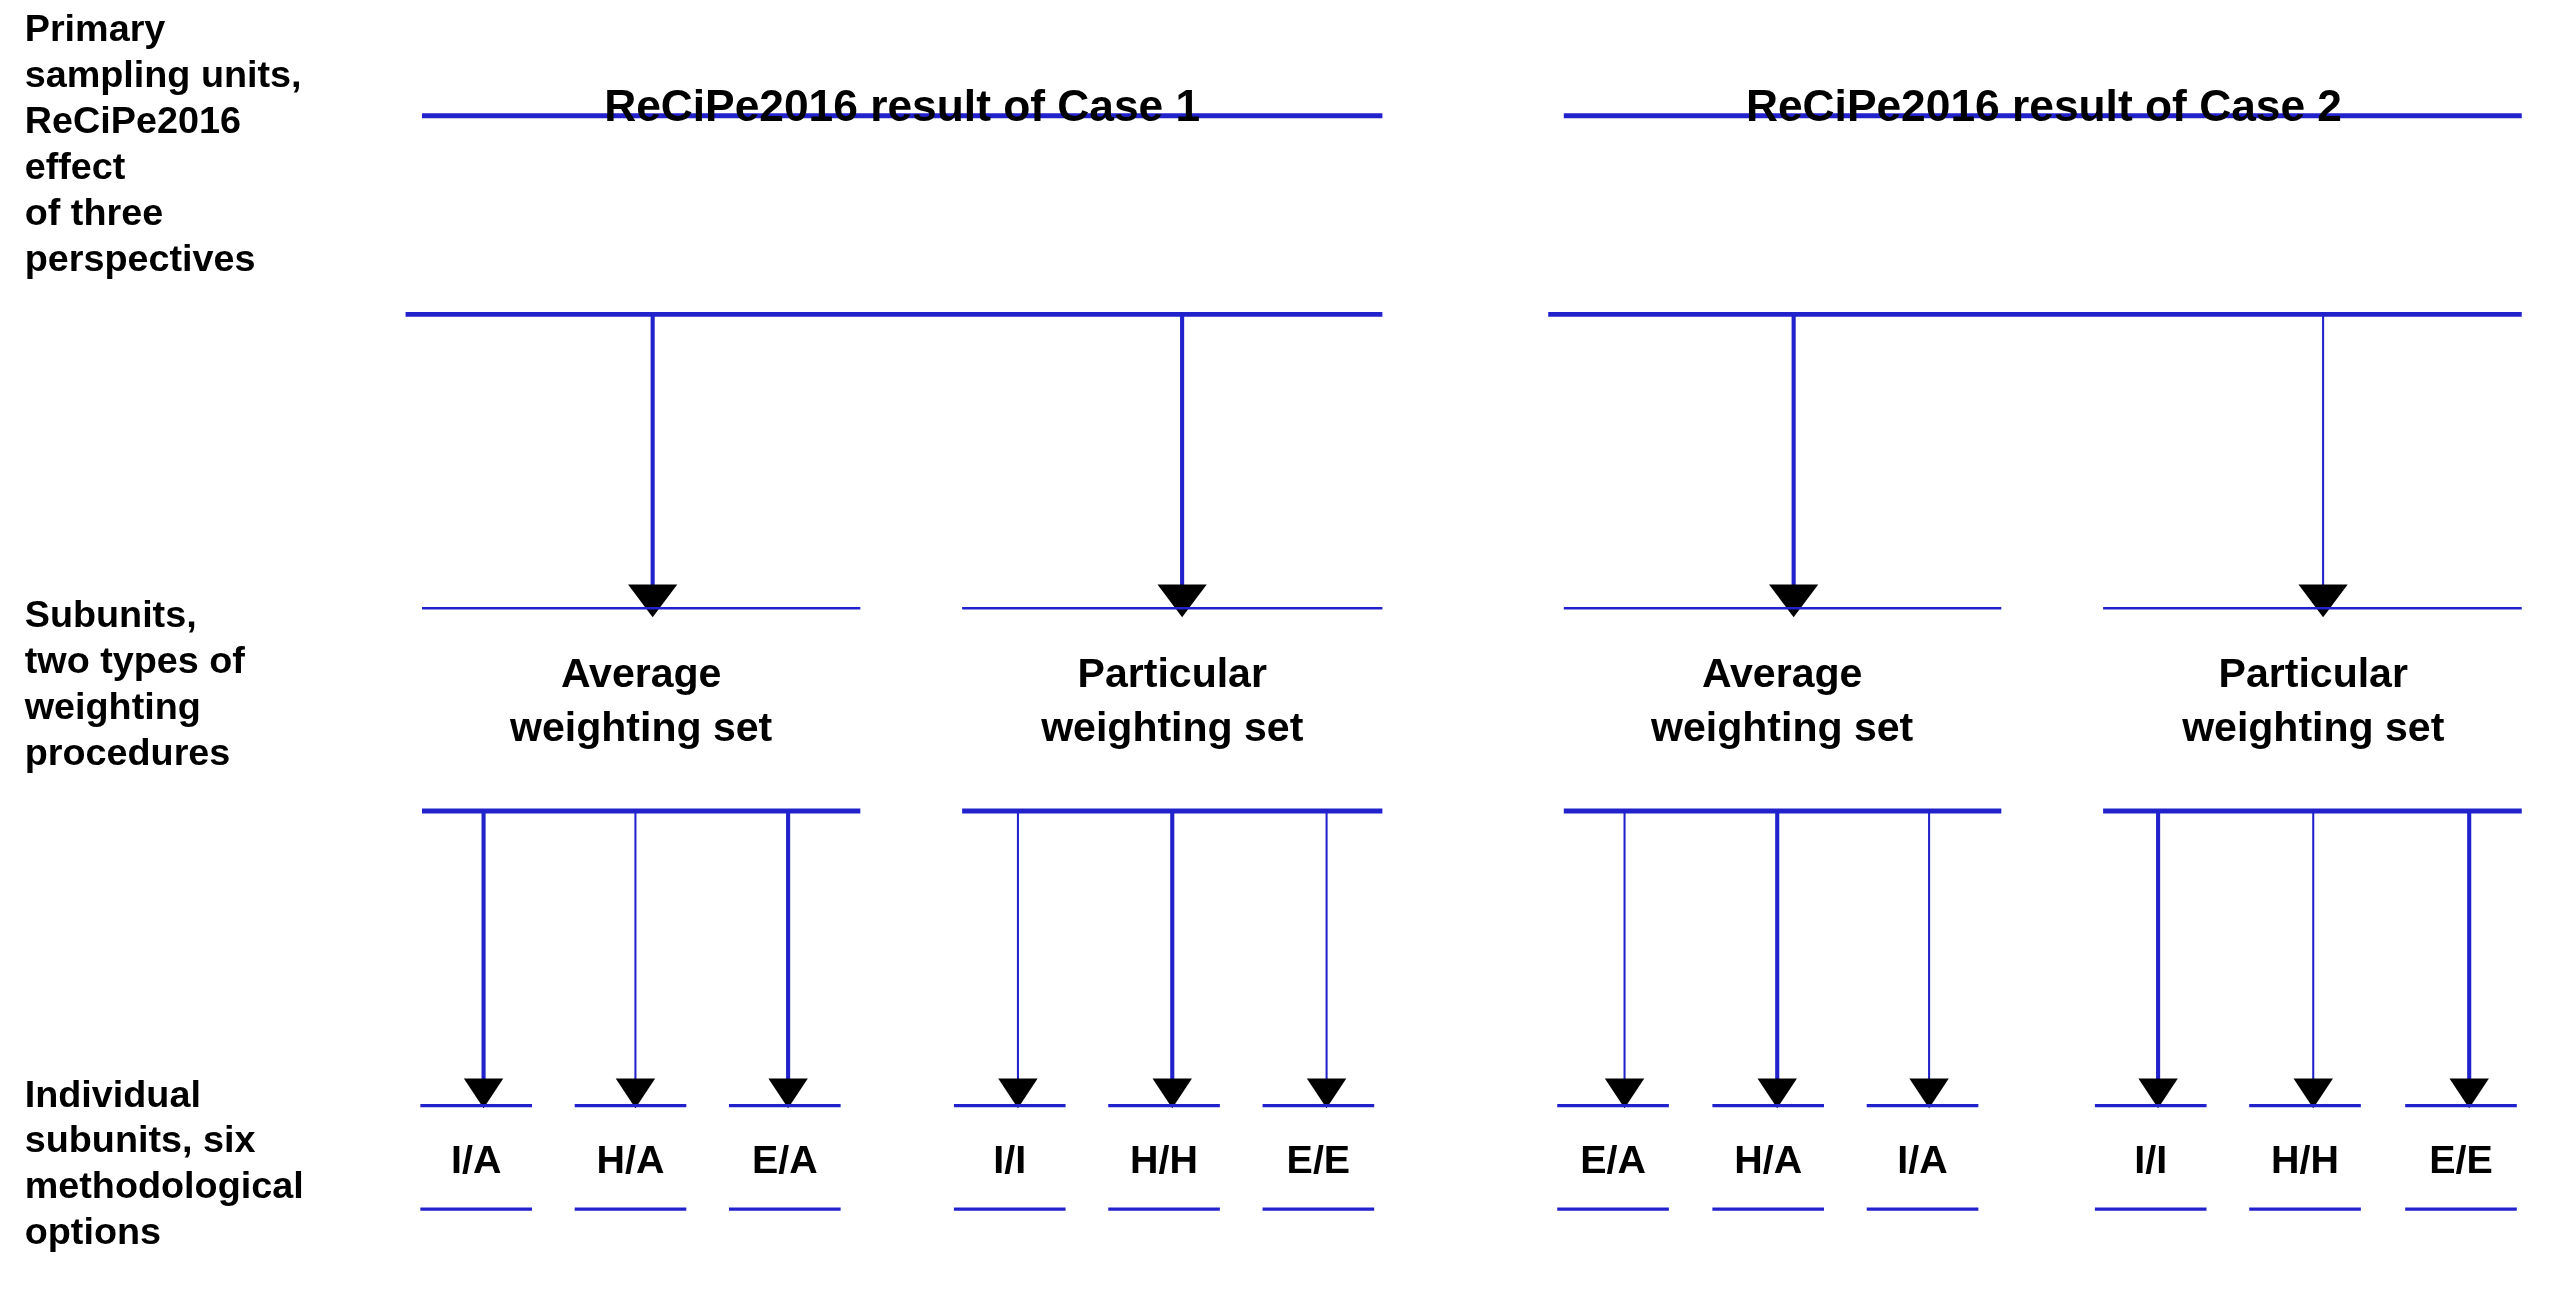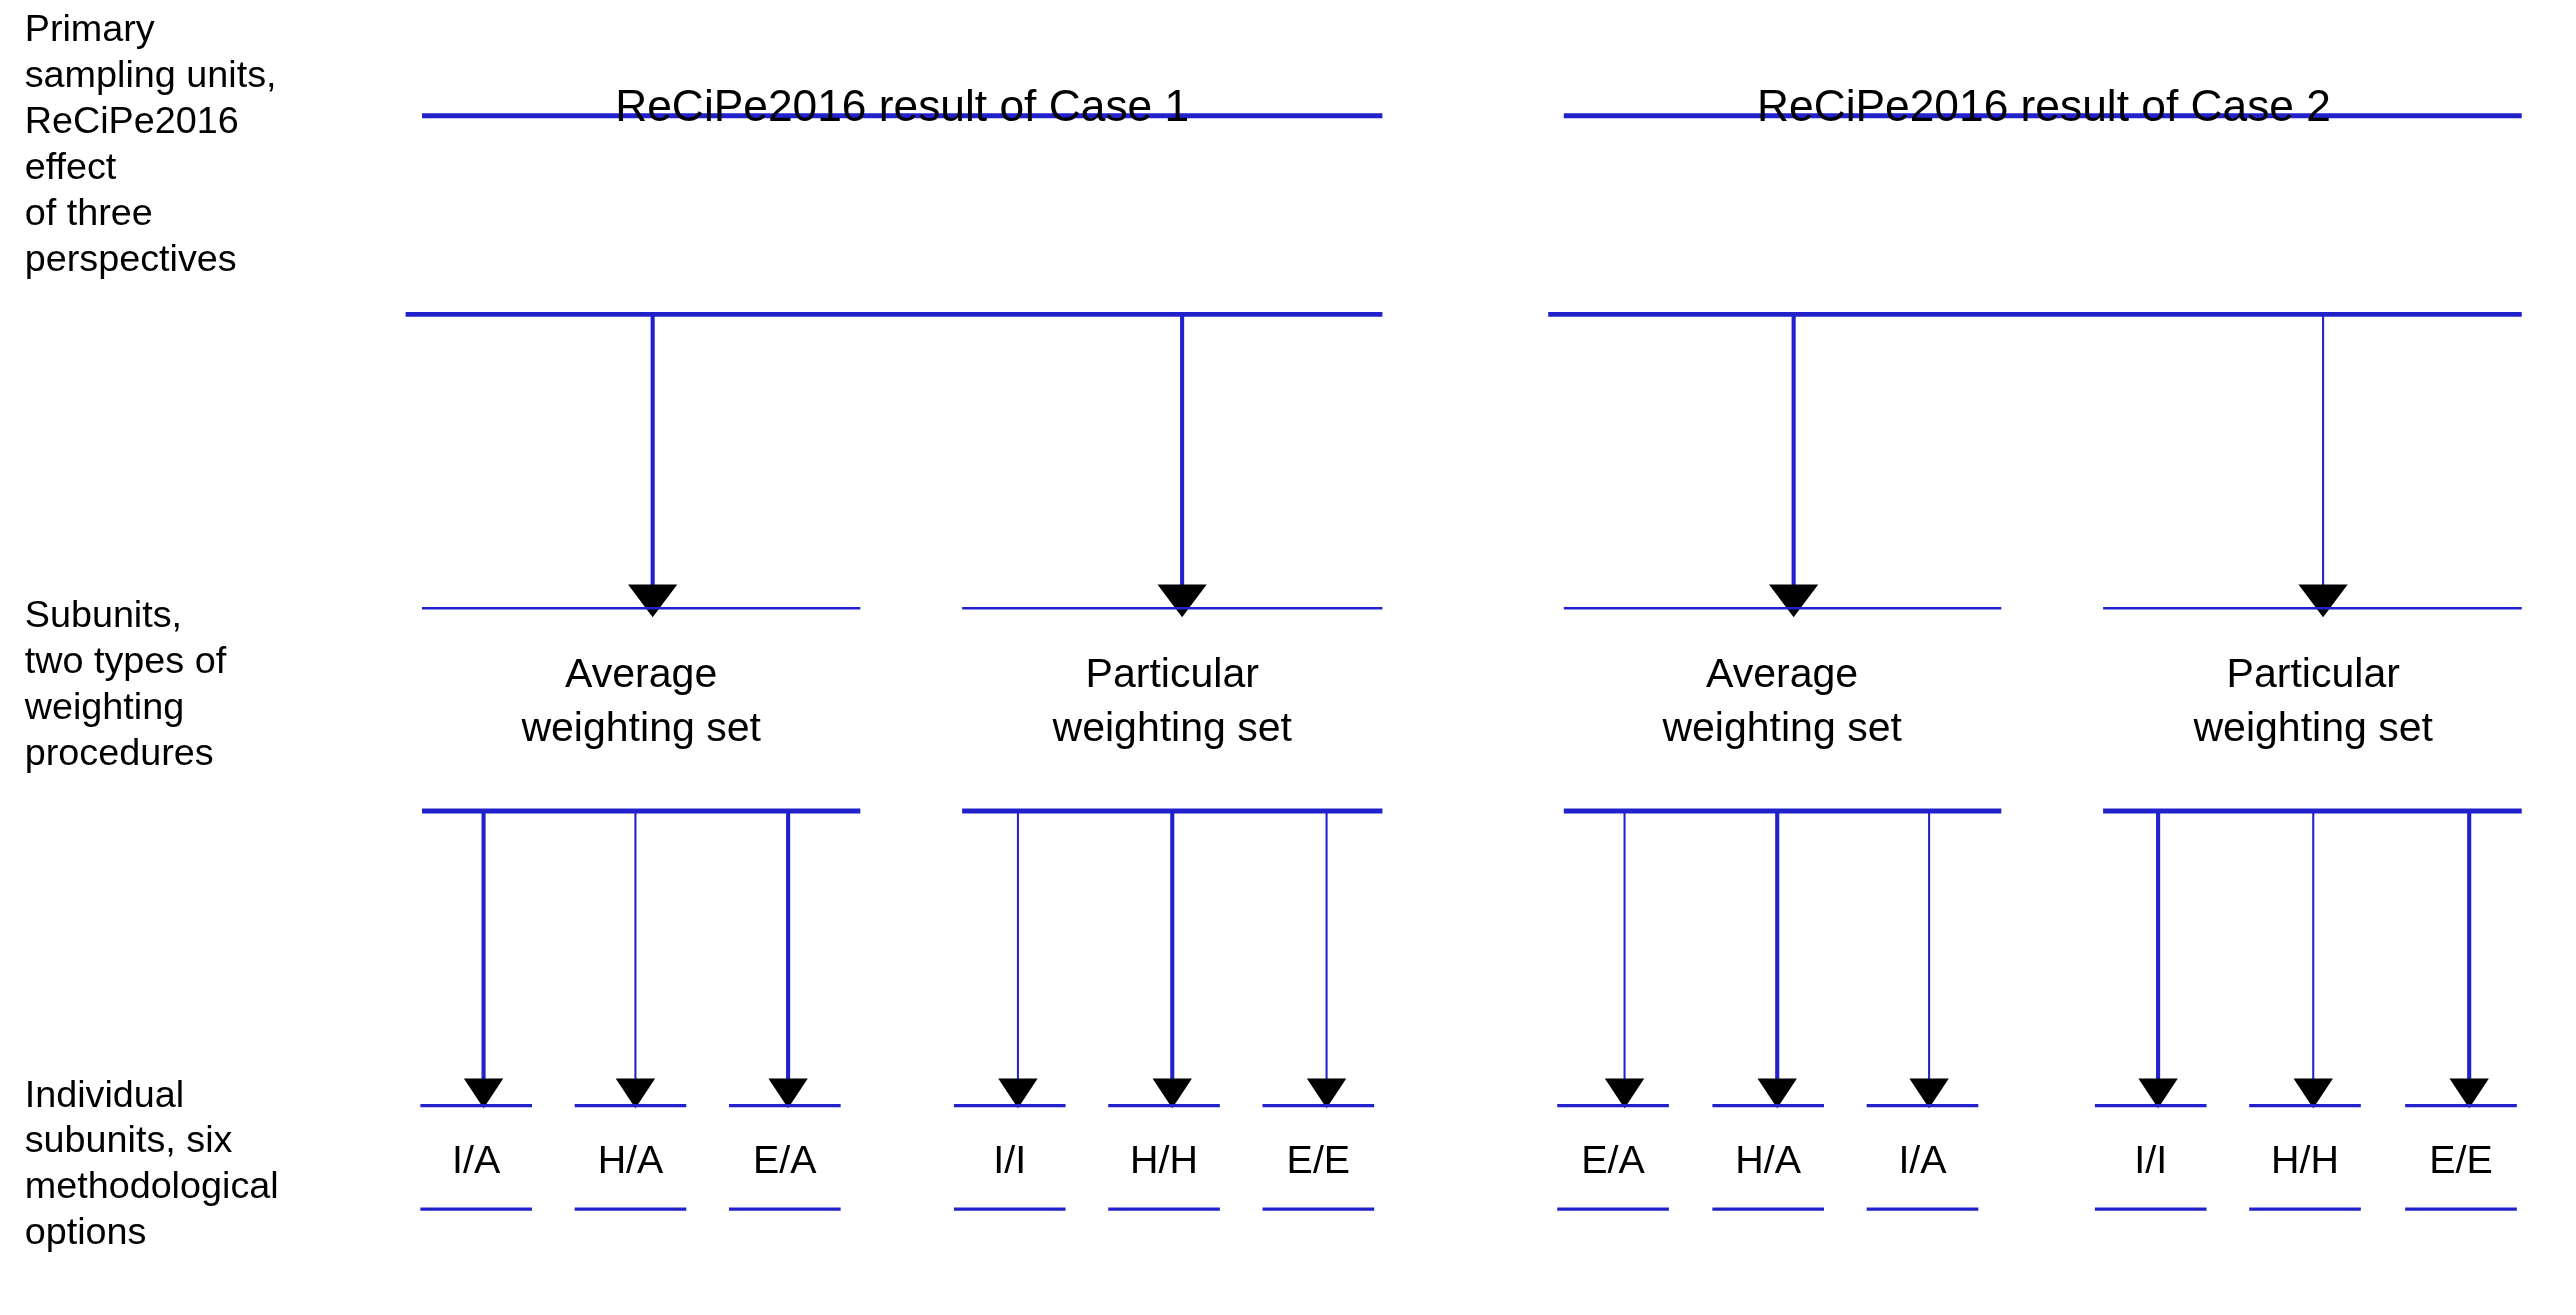--- a/index.html
+++ b/index.html
@@ -12,20 +12,21 @@
     font-family: "Liberation Sans", sans-serif;
     width: 2576px;
     height: 1315px;
     overflow: hidden;
   }
   #diagram-root {
     position: relative;
     width: 2112px;
     height: 1315px;
     background: #ffffff;
+    font-weight: bold;
   }
   svg.diagram-svg {
     position: absolute;
     top: 0;
     left: 0;
     width: 2576px;
     height: 1315px;
     display: block;
   }
   .rule {

